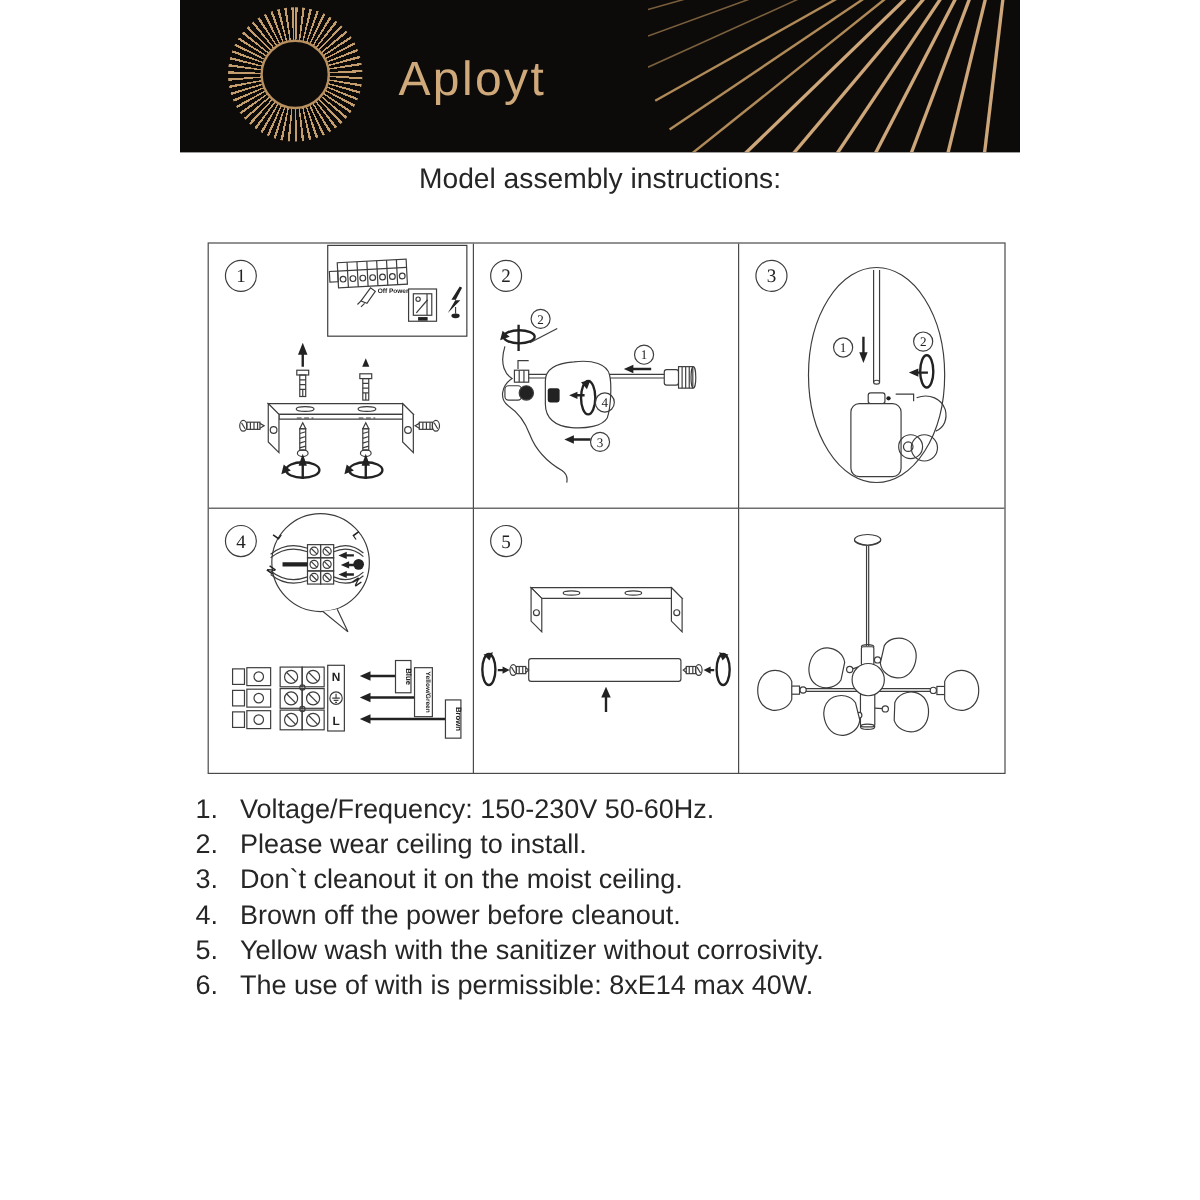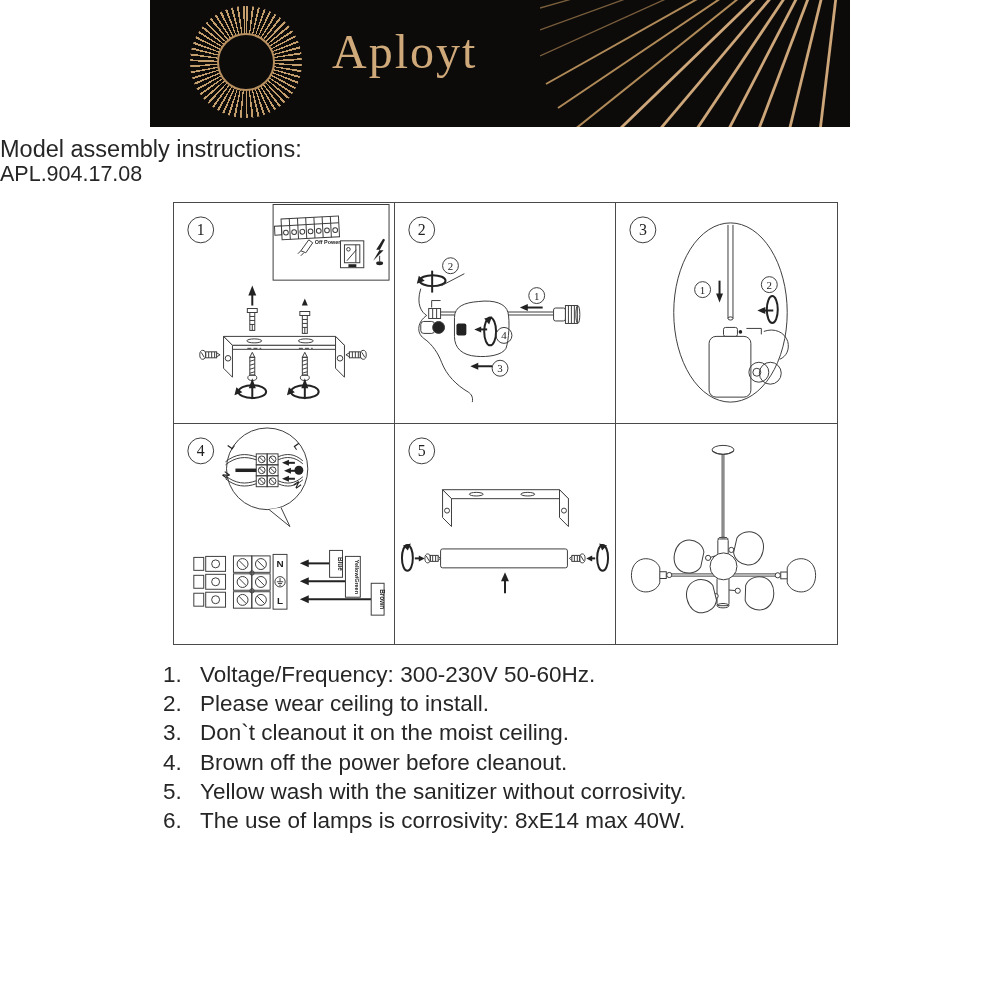--- a/index.html
+++ b/index.html
@@ -5,26 +5,26 @@
   html,body{margin:0;padding:0;background:#fff;}
   .page{position:relative;width:1000px;height:1000px;background:#ffffff;overflow:hidden;
         font-family:"Liberation Sans",sans-serif;}
 
   
   .banner{position:absolute;left:150px;top:0;width:700px;height:127px;background:#0d0b09;overflow:hidden;}
   .sunburst{position:absolute;left:40px;top:6px;width:112px;height:112px;border-radius:50%;
             background:repeating-conic-gradient(#c49d6d 0deg 2.1deg, transparent 2.1deg 6.15deg);}
   .sunburst::after{content:"";position:absolute;inset:27px;background:#0d0b09;border-radius:50%;
             border:2px solid #b8905f;box-sizing:border-box;}
-  .brand{position:absolute;left:182px;top:24px;font-size:48px;font-weight:400;color:#cfa97a;
-         letter-spacing:2px;font-family:Liberation Serif, serif;}
+  .brand{position:absolute;left:182px;top:44px;font-size:40px;font-weight:400;color:#cfa97a;
+         letter-spacing:2px;}
   .rays{position:absolute;right:0;top:0;}
 
   
-  .title-wrap{position:absolute;left:0;top:136px;width:1000px;color:#262626;}
+  .title-wrap{position:absolute;left:0;top:136px;width:1000px;text-align:center;color:#262626;}
   .title-line1{font-size:23.5px;line-height:26px;}
   .title-line2{font-size:21.5px;line-height:24px;}
 
   
   .grid{position:absolute;left:173px;top:202px;width:665px;height:443px;
         display:grid;grid-template-columns:repeat(3,1fr);grid-template-rows:repeat(2,1fr);
         border:1px solid #4a4a4a;box-sizing:border-box;}
   .cell{border-right:1px solid #4a4a4a;border-bottom:1px solid #4a4a4a;box-sizing:border-box;}
   .cell:nth-child(3n){border-right:none;}
   .cell:nth-child(n+4){border-bottom:none;}
@@ -69,21 +69,20 @@
         <line x1="292" y1="-70" x2="150" y2="204"></line>
         <line x1="294" y1="-70" x2="186" y2="216"></line>
         <line x1="298" y1="-70" x2="226" y2="226"></line>
         <line x1="304" y1="-70" x2="268" y2="232"></line>
       </g>
     </svg>
   </div>
 
   <div class="title-wrap">
     <div class="title-line1">Model assembly instructions:</div>
-    <div class="title-line2">APL.904.17.08</div>
   </div>
 
   <div class="grid">
 
     <div class="cell">
       <svg viewBox="0 0 222 221" preserveAspectRatio="none">
         <circle class="ln" cx="27" cy="27" r="13"></circle>
         <text class="serif" x="27" y="32.5" font-size="16" text-anchor="middle">1</text>
 
         <g>
@@ -536,37 +535,37 @@
             <path class="fw" transform="translate(142,170) rotate(182)" d="M 12,-7.5 C 9.5,-14.5 2,-17.5 -4.5,-16.5 C -12.5,-15 -16.5,-8 -16.5,0 C -16.5,8 -12.5,15 -4.5,16.5 C 2,17.5 9.5,14.5 12,7.5 Z"></path>
           </g>
         </g>
       </svg>
     </div>
   </div>
 
   <div class="instructions">
     <div class="instr-row">
       <span class="instr-num">1.</span>
-      <span class="instr-text">Voltage/Frequency: 300-230V 50-60Hz.</span>
+      <span class="instr-text">Voltage/Frequency: 150-230V 50-60Hz.</span>
     </div>
     <div class="instr-row">
       <span class="instr-num">2.</span>
       <span class="instr-text">Please wear ceiling to install.</span>
     </div>
     <div class="instr-row">
       <span class="instr-num">3.</span>
       <span class="instr-text">Don`t cleanout it on the moist ceiling.</span>
     </div>
     <div class="instr-row">
       <span class="instr-num">4.</span>
       <span class="instr-text">Brown off the power before cleanout.</span>
     </div>
     <div class="instr-row">
       <span class="instr-num">5.</span>
       <span class="instr-text">Yellow wash with the sanitizer without corrosivity.</span>
     </div>
     <div class="instr-row">
       <span class="instr-num">6.</span>
-      <span class="instr-text">The use of lamps is corrosivity: 8xE14 max 40W.</span>
+      <span class="instr-text">The use of with is permissible: 8xE14 max 40W.</span>
     </div>
   </div>
 
 </div>
 
 </body></html>

